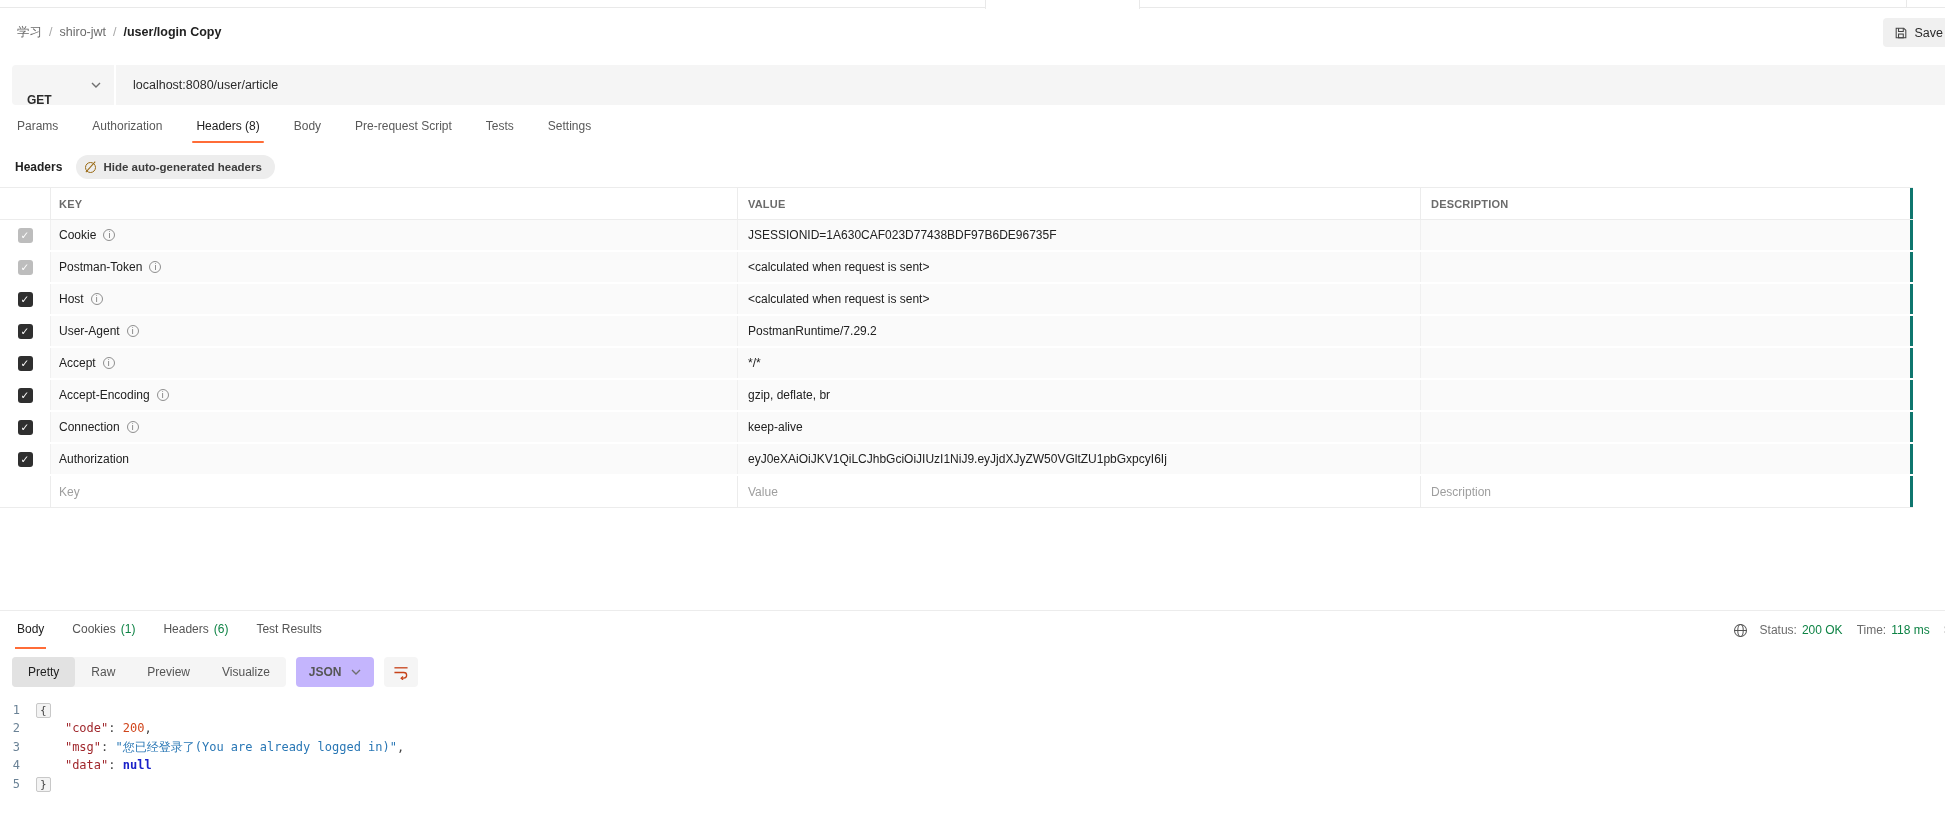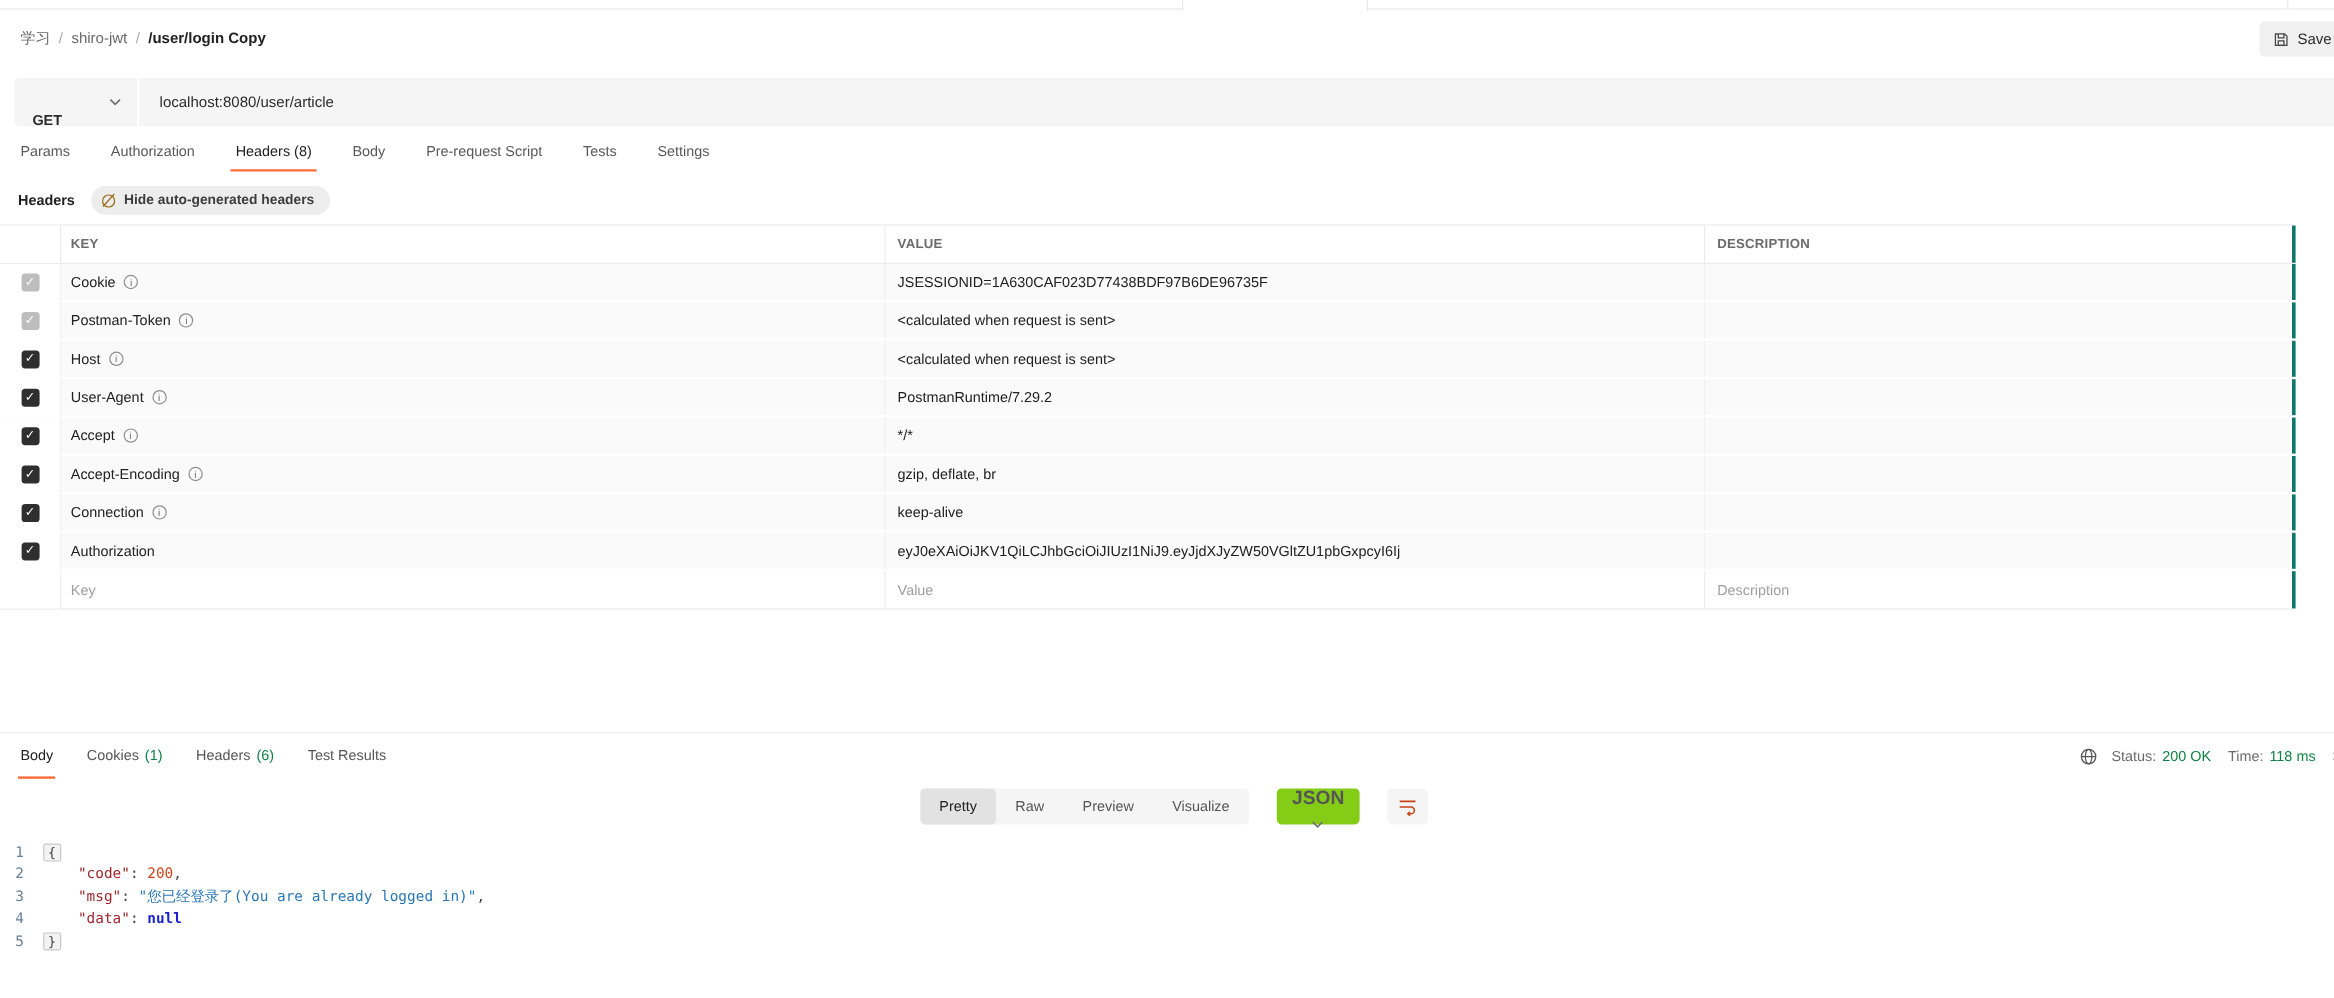--- a/index.html
+++ b/index.html
@@ -68,27 +68,27 @@
   .resp-tabs-row { height:38px; display:flex; align-items:stretch; padding-left:15px; position:relative; font-size:12px; }
   .resp-tab { display:flex; align-items:center; gap:5px; color:#555; padding:0 2px; margin-right:24px;
     border-bottom:2px solid transparent; cursor:pointer; }
   .resp-tab.active { color:#212121; border-bottom-color:#ff6c37; }
   .resp-tab .cnt { color:#0e8345; }
   .status-group { position:absolute; right:-22px; top:0; height:100%; display:flex; align-items:center; font-size:12px; }
   .status-group .lbl { color:#6b6b6b; margin-left:14px; }
   .status-group .val { color:#0e8345; margin-left:5px; }
   .globe { display:flex; align-items:center; margin-right:12px; cursor:pointer; }
   
-  .view-row { margin:8px 0 0 12px; display:flex; gap:23px; align-items:center; height:30px;justify-content:center; }
+  .view-row { margin:8px 0 0 12px; display:flex; gap:10px; align-items:center; height:30px; }
   .seg { display:flex; background:#f5f5f5; border-radius:4px; height:30px; align-items:center; }
   .seg .opt { padding:0 16px; height:100%; display:flex; align-items:center; font-size:12px; color:#555;
     border-radius:4px; cursor:pointer; }
   .seg .opt.active { background:#e2e2e2; color:#212121; }
-  .json-dd { height:30px; background:#84cc16; border-radius:4px; display:flex; align-items:center; gap:9px;
-    padding:0 13px; font-size:16px; font-weight:700; color:#555; cursor:pointer;flex-direction:column; }
+  .json-dd { height:30px; background:#c4b5fd; border-radius:4px; display:flex; align-items:center; gap:9px;
+    padding:0 13px; font-size:12px; font-weight:700; color:#555; cursor:pointer; }
   .wrap-btn { width:34px; height:30px; background:#f5f5f5; border-radius:4px; display:flex; align-items:center;
     justify-content:center; border:none; cursor:pointer; }
   
   .code { margin-top:14px; font-family:"DejaVu Sans Mono","Liberation Mono",monospace; font-size:12px; line-height:18.4px; }
   .code-line { display:flex; white-space:pre; }
   .ln { width:36px; text-align:right; color:#6a8296; padding-right:16px; flex:none; }
   .lc { color:#3c3c3c; }
   .tk-key { color:#a0282d; }
   .tk-num { color:#d0451b; }
   .tk-str { color:#2977b5; }

